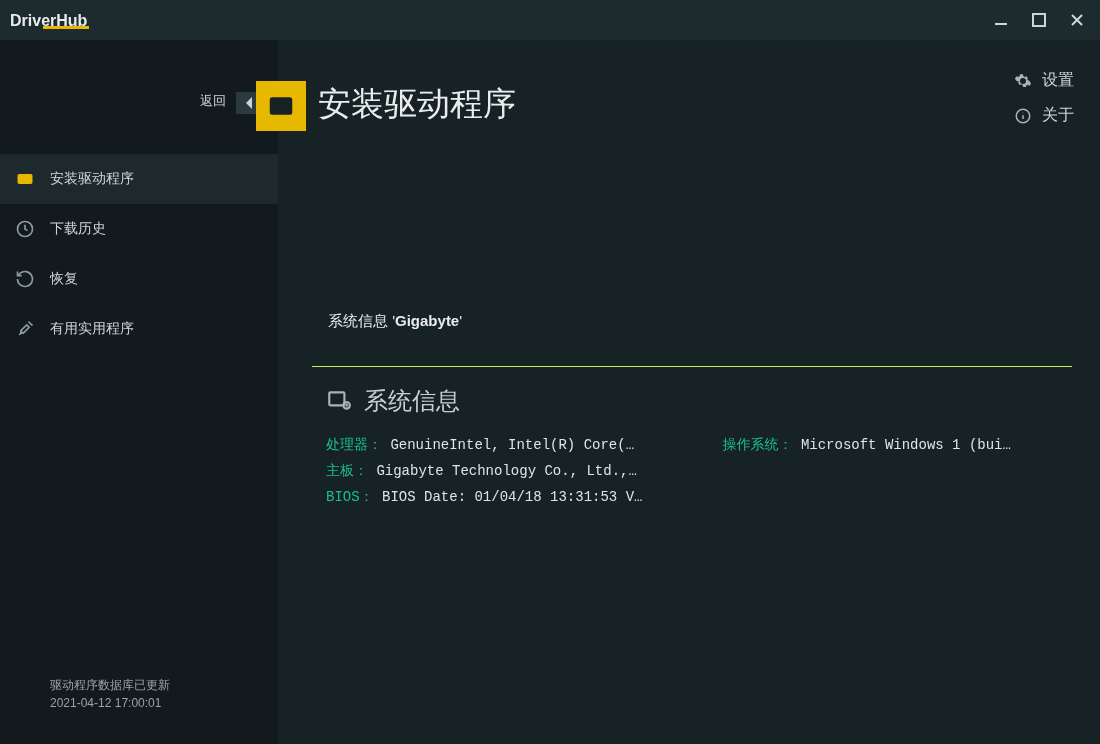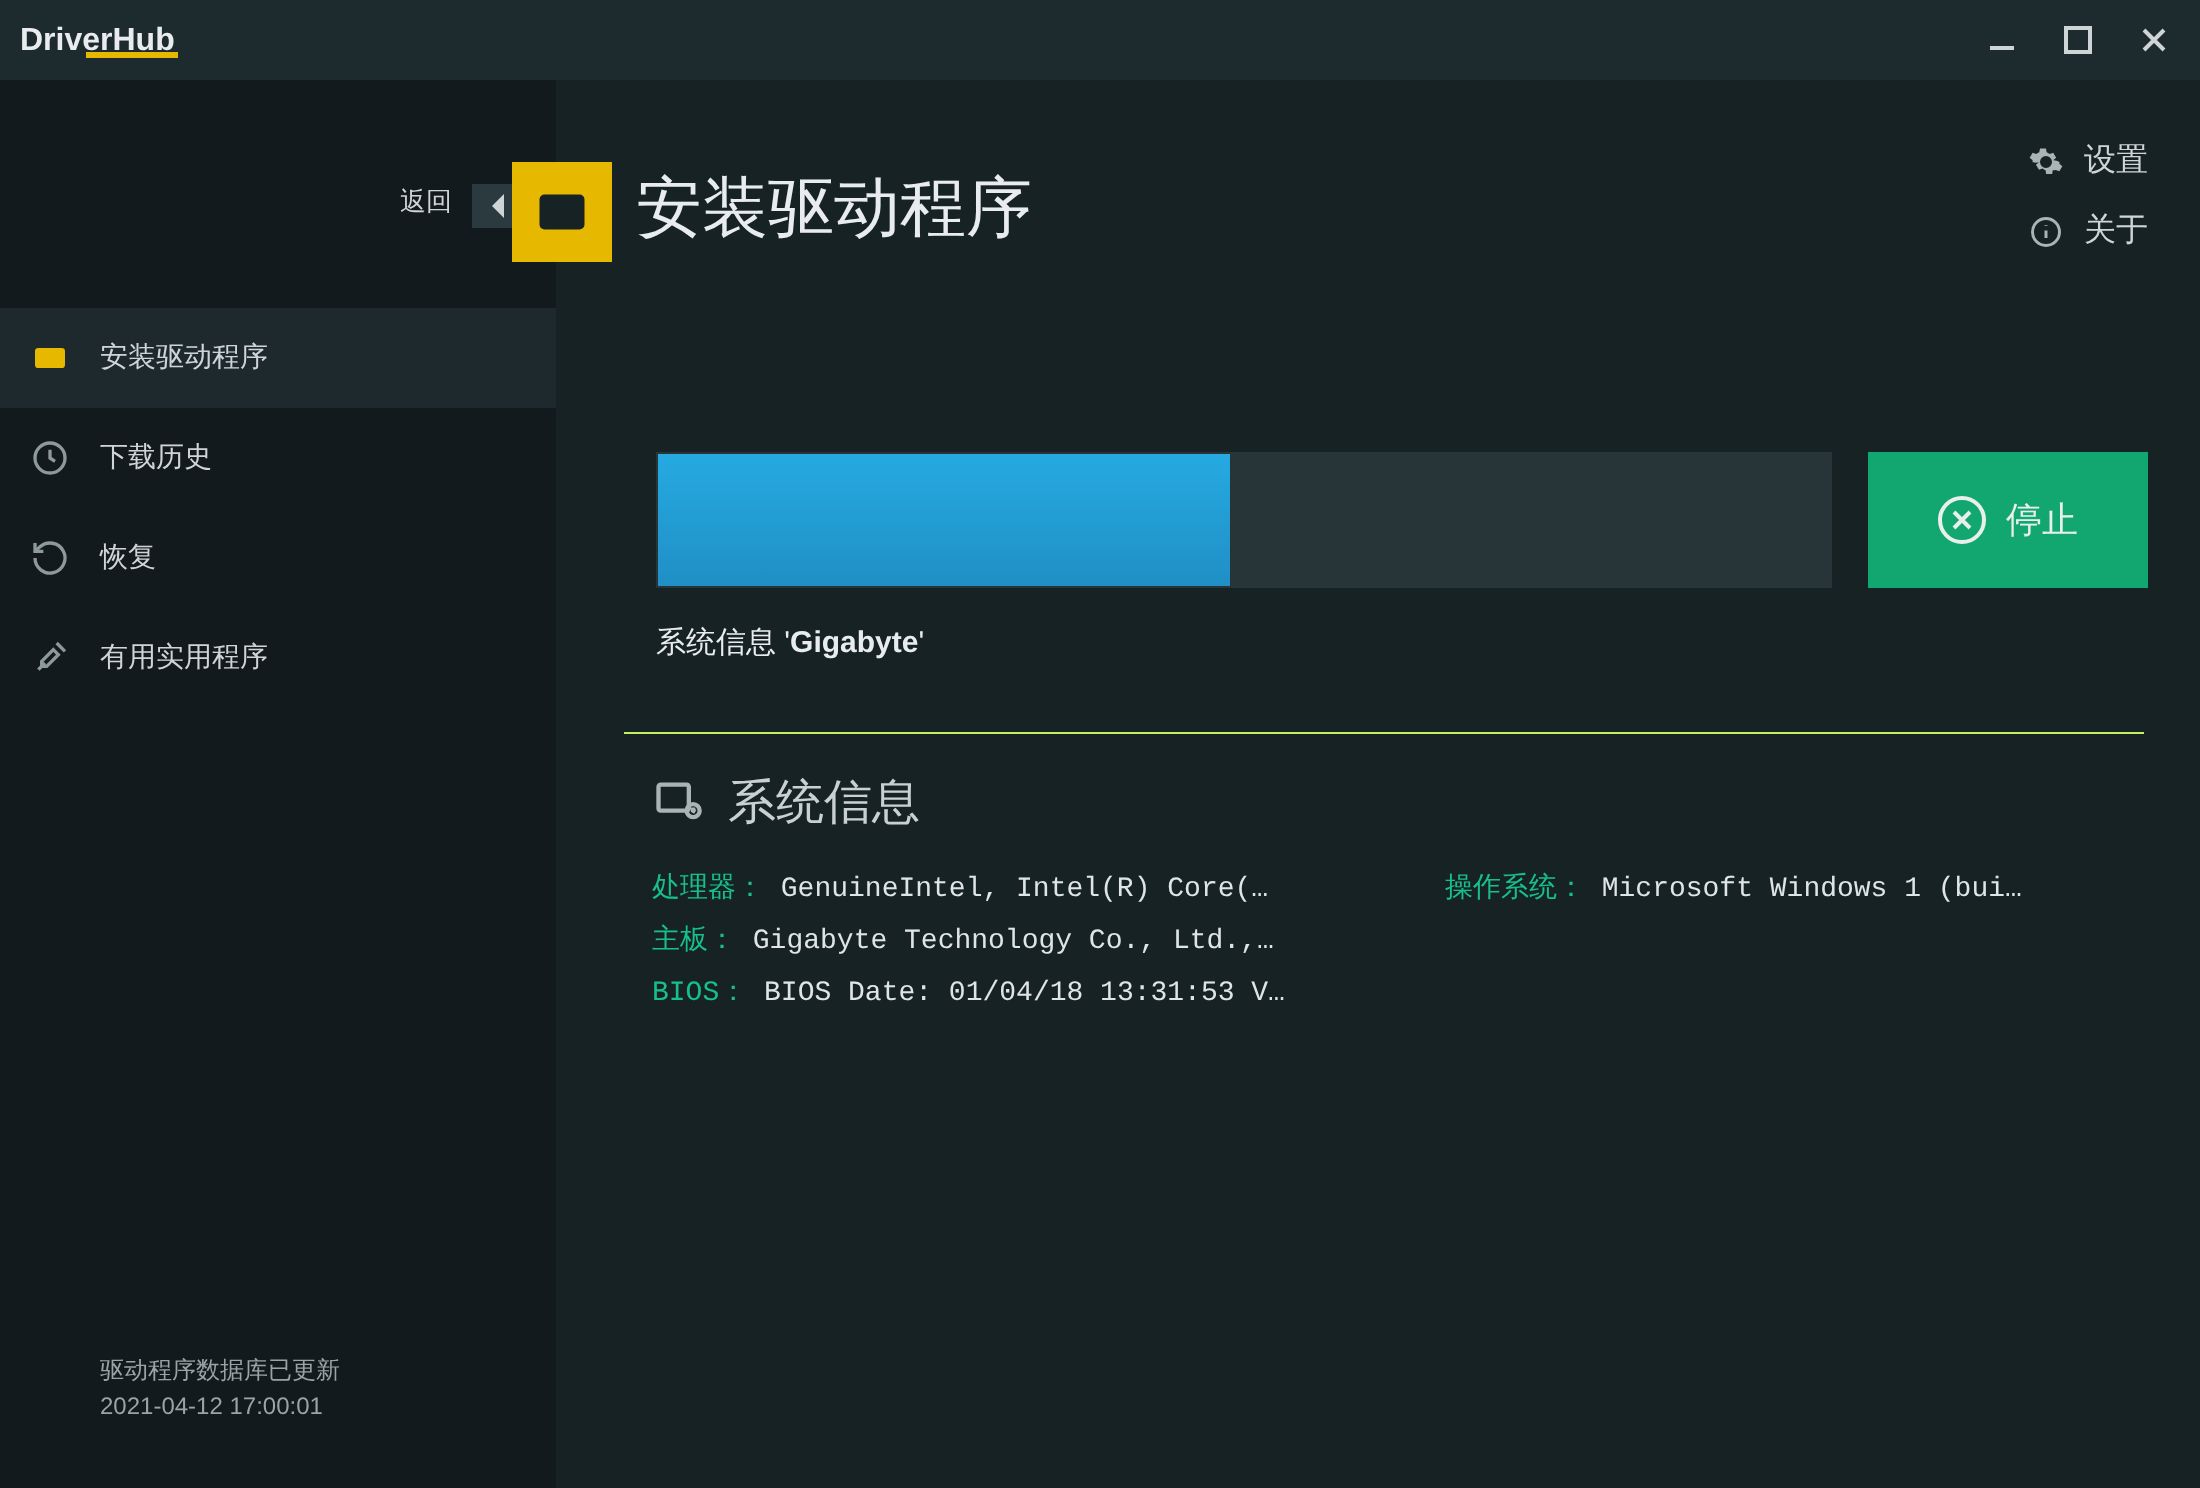--- a/index.html
+++ b/index.html
@@ -179,33 +179,20 @@
         <div class="hdr-link">
           <svg viewBox="0 0 24 24" fill="none" stroke="currentColor" stroke-width="2">
               <circle cx="12" cy="12" r="9"></circle>
               <path d="M12 11v5M12 7.5v.5"></path>
             </svg>
           <span>关于</span>
         </div>
       </div>
     </div>
 
-    <div class="progress-row">
-      <div class="progress-track">
-        <div class="progress-fill" id="pfill" style="width: 48.8%;"></div>
-      </div>
-      <div class="stop-btn">
-        <span class="stop-x">
-          <svg viewBox="0 0 12 12">
-              <path d="M2 2 L10 10 M10 2 L2 10" stroke="#e9efed" stroke-width="2"></path>
-            </svg>
-        </span>
-        <span>停止</span>
-      </div>
-    </div>
 
     <div class="scan-status">
       <span>系统信息 '</span><b>Gigabyte</b><span>'</span>
     </div>
 
     <div class="sysinfo">
       <div class="sys-head">
         <svg viewBox="0 0 24 24" fill="none" stroke="currentColor" stroke-width="2">
             <rect x="3" y="4" width="14" height="12" rx="1"></rect>
             <circle cx="19" cy="16" r="3"></circle>

